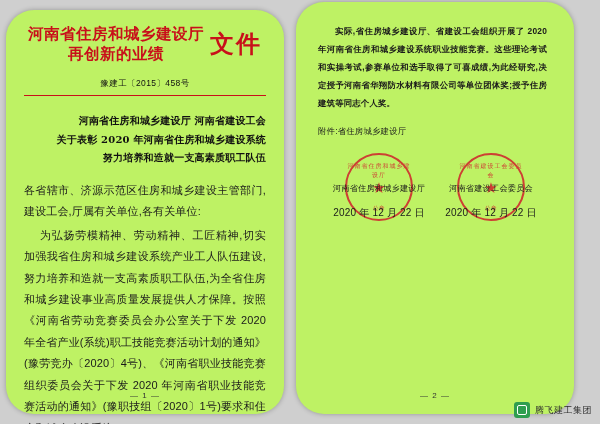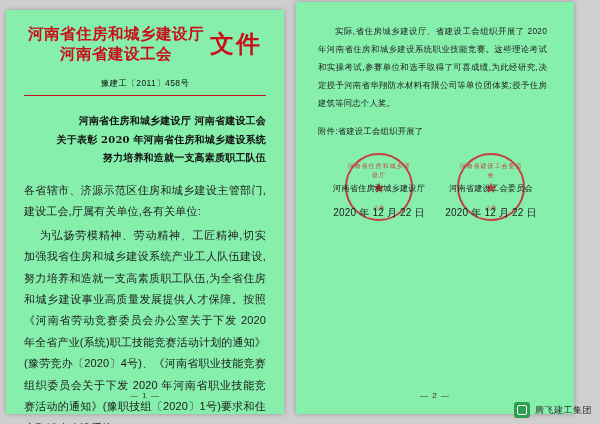--- a/index.html
+++ b/index.html
@@ -15,23 +15,24 @@
   }
   .scene {
     position: relative;
     width: 600px;
     height: 424px;
     background: #cfcfcf;
   }
   
   .page {
     position: absolute;
-    background: #86efac;
+    background: #bef264;
     box-shadow: 0 0 5px rgba(0,0,0,0.28);
     box-sizing: border-box;
+    border-radius: 28px;
   }
   .page-left {
     left: 6px;
     top: 10px;
     width: 278px;
     height: 404px;
     padding: 14px 18px 10px 18px;
   }
   .page-right {
     left: 296px;
@@ -123,20 +124,21 @@
   .body-text-2 {
     color: #1a1a1a;
     font-size: 8.4px;
     line-height: 2.15;
     letter-spacing: 0.2px;
     text-align: justify;
   }
   .body-text-2 p {
     margin: 0 5px 3px 0;
     text-indent: 17px;
+    font-weight: bold;
   }
   .attach {
     margin-top: 14px;
     font-size: 8.4px;
     color: #1a1a1a;
     letter-spacing: 0.2px;
   }
 
   .sign-area {
     position: relative;
@@ -246,27 +248,27 @@
 <body>
 
 <div class="scene">
 
   <div class="page page-left">
 
     <div class="doc-head">
       <div class="headline-row">
         <div class="org-lines">
           <div class="org1">河南省住房和城乡建设厅</div>
-          <div class="org2">河南省建设工会</div>
+          <div class="org2">再创新的业绩</div>
         </div>
         <div class="wenjian">文件</div>
       </div>
     </div>
 
-    <div class="doc-number">豫建工〔2011〕458号</div>
+    <div class="doc-number">豫建工〔2015〕458号</div>
     <div class="red-rule"></div>
 
     <div class="title-block">
       <div>河南省住房和城乡建设厅  河南省建设工会</div>
       <div>关于表彰 2020 年河南省住房和城乡建设系统</div>
       <div>努力培养和造就一支高素质职工队伍</div>
     </div>
 
     <div class="body-text">
       <p class="noindent">各省辖市、济源示范区住房和城乡建设主管部门,建设工会,厅属有关单位,各有关单位:</p>
@@ -275,21 +277,21 @@
 
     <div class="page-footer">— 1 —</div>
   </div>
 
   <div class="page page-right">
 
     <div class="body-text-2">
       <p>实际,省住房城乡建设厅、省建设工会组织开展了 2020 年河南省住房和城乡建设系统职业技能竞赛。这些理论考试和实操考试,参赛单位和选手取得了可喜成绩,为此经研究,决定授予河南省华翔防水材料有限公司等单位团体奖;授予住房建筑等同志个人奖。</p>
     </div>
 
-    <div class="attach">附件:省建设工会组织开展了</div>
+    <div class="attach">附件:省住房城乡建设厅</div>
 
     <div class="sign-area">
 
       <div class="seal-group left">
         <div class="seal">
           <div class="arc-top">河南省住房和城乡建设厅</div>
           <div class="star">★</div>
           <div class="arc-bottom">公章</div>
         </div>
         <div class="sign-name">河南省住房和城乡建设厅</div>

